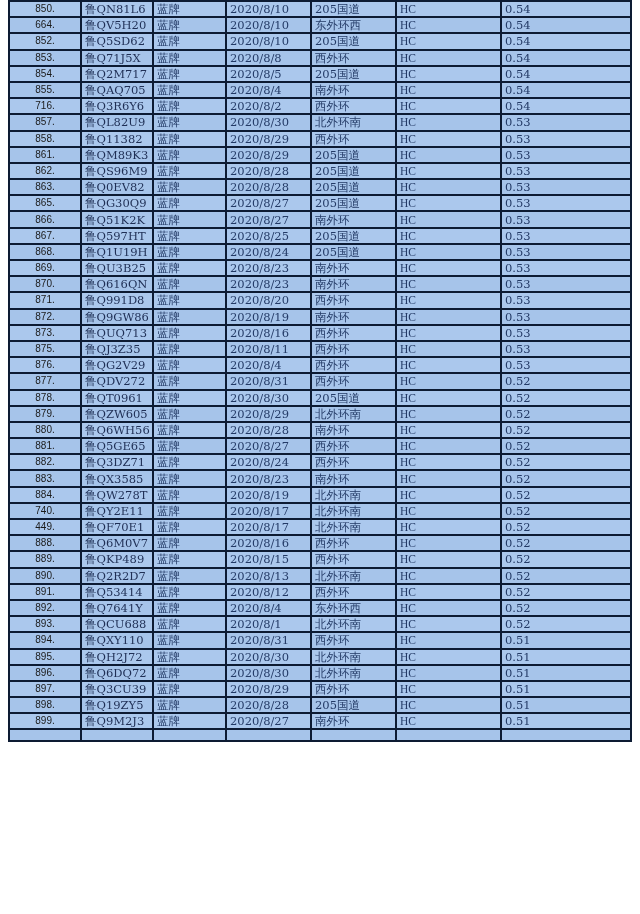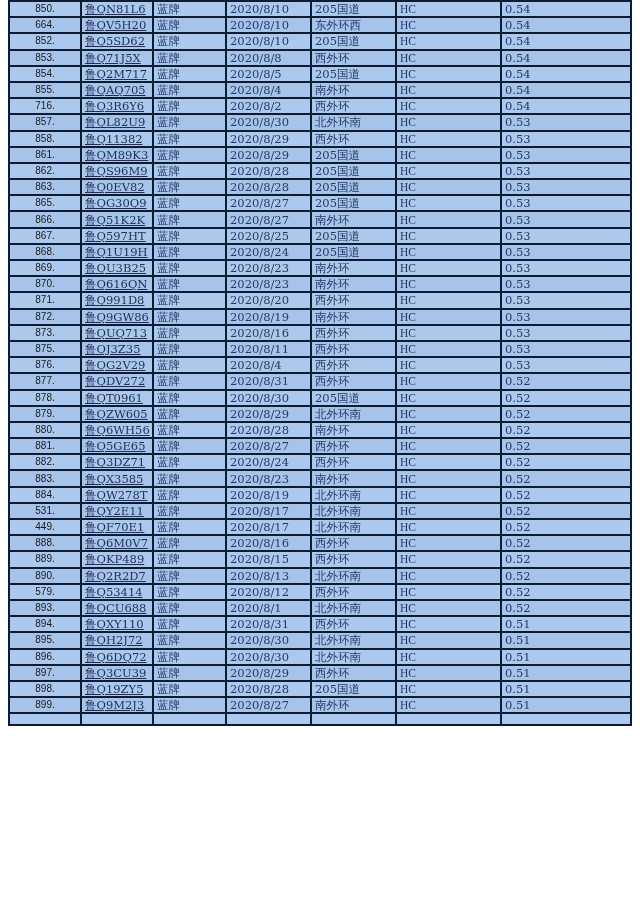--- a/index.html
+++ b/index.html
@@ -13,21 +13,21 @@
     border: 2px solid #0d1b33;
     height: 14.2px; line-height: 14px; padding: 0 0 0 3px;
     font-family: "DejaVu Serif", "Liberation Serif", serif;
     font-size: 11.5px; color: #233a66;
     white-space: nowrap; overflow: hidden;
   }
   .sheet td.no {
     font-family: "Liberation Sans", "DejaVu Sans", sans-serif;
     font-size: 10px; color: #1a1a1a; text-align: center; padding: 0;
   }
-  .sheet td.plate { color: #1f2f55; text-decoration: underline; }
+  .sheet td.plate { color: #1f2f55; }
   .sheet td.poll { font-family: "Liberation Serif", serif; }
   .sheet tr:nth-child(odd) td { background: #abc8ed; }
   .sheet tr:nth-child(even) td { background: #a6c4ea; }
   .sheet tr.partial td { height: 10px; }
 </style>
 </head>
 <body>
 
 <table class="sheet">
   <colgroup>
@@ -313,21 +313,21 @@
       <tr>
     <td class="no">884.</td>
     <td class="plate">鲁QW278T</td>
     <td>蓝牌</td>
     <td>2020/8/19</td>
     <td>北外环南</td>
     <td class="poll">HC</td>
     <td>0.52</td>
   </tr>
       <tr>
-    <td class="no">531.</td>
+    <td class="no">740.</td>
     <td class="plate">鲁QY2E11</td>
     <td>蓝牌</td>
     <td>2020/8/17</td>
     <td>北外环南</td>
     <td class="poll">HC</td>
     <td>0.52</td>
   </tr>
       <tr>
     <td class="no">449.</td>
     <td class="plate">鲁QF70E1</td>
@@ -358,25 +358,34 @@
       <tr>
     <td class="no">890.</td>
     <td class="plate">鲁Q2R2D7</td>
     <td>蓝牌</td>
     <td>2020/8/13</td>
     <td>北外环南</td>
     <td class="poll">HC</td>
     <td>0.52</td>
   </tr>
       <tr>
-    <td class="no">579.</td>
+    <td class="no">891.</td>
     <td class="plate">鲁Q53414</td>
     <td>蓝牌</td>
     <td>2020/8/12</td>
     <td>西外环</td>
+    <td class="poll">HC</td>
+    <td>0.52</td>
+  </tr>
+      <tr>
+    <td class="no">892.</td>
+    <td class="plate">鲁Q7641Y</td>
+    <td>蓝牌</td>
+    <td>2020/8/4</td>
+    <td>东外环西</td>
     <td class="poll">HC</td>
     <td>0.52</td>
   </tr>
       <tr>
     <td class="no">893.</td>
     <td class="plate">鲁QCU688</td>
     <td>蓝牌</td>
     <td>2020/8/1</td>
     <td>北外环南</td>
     <td class="poll">HC</td>

